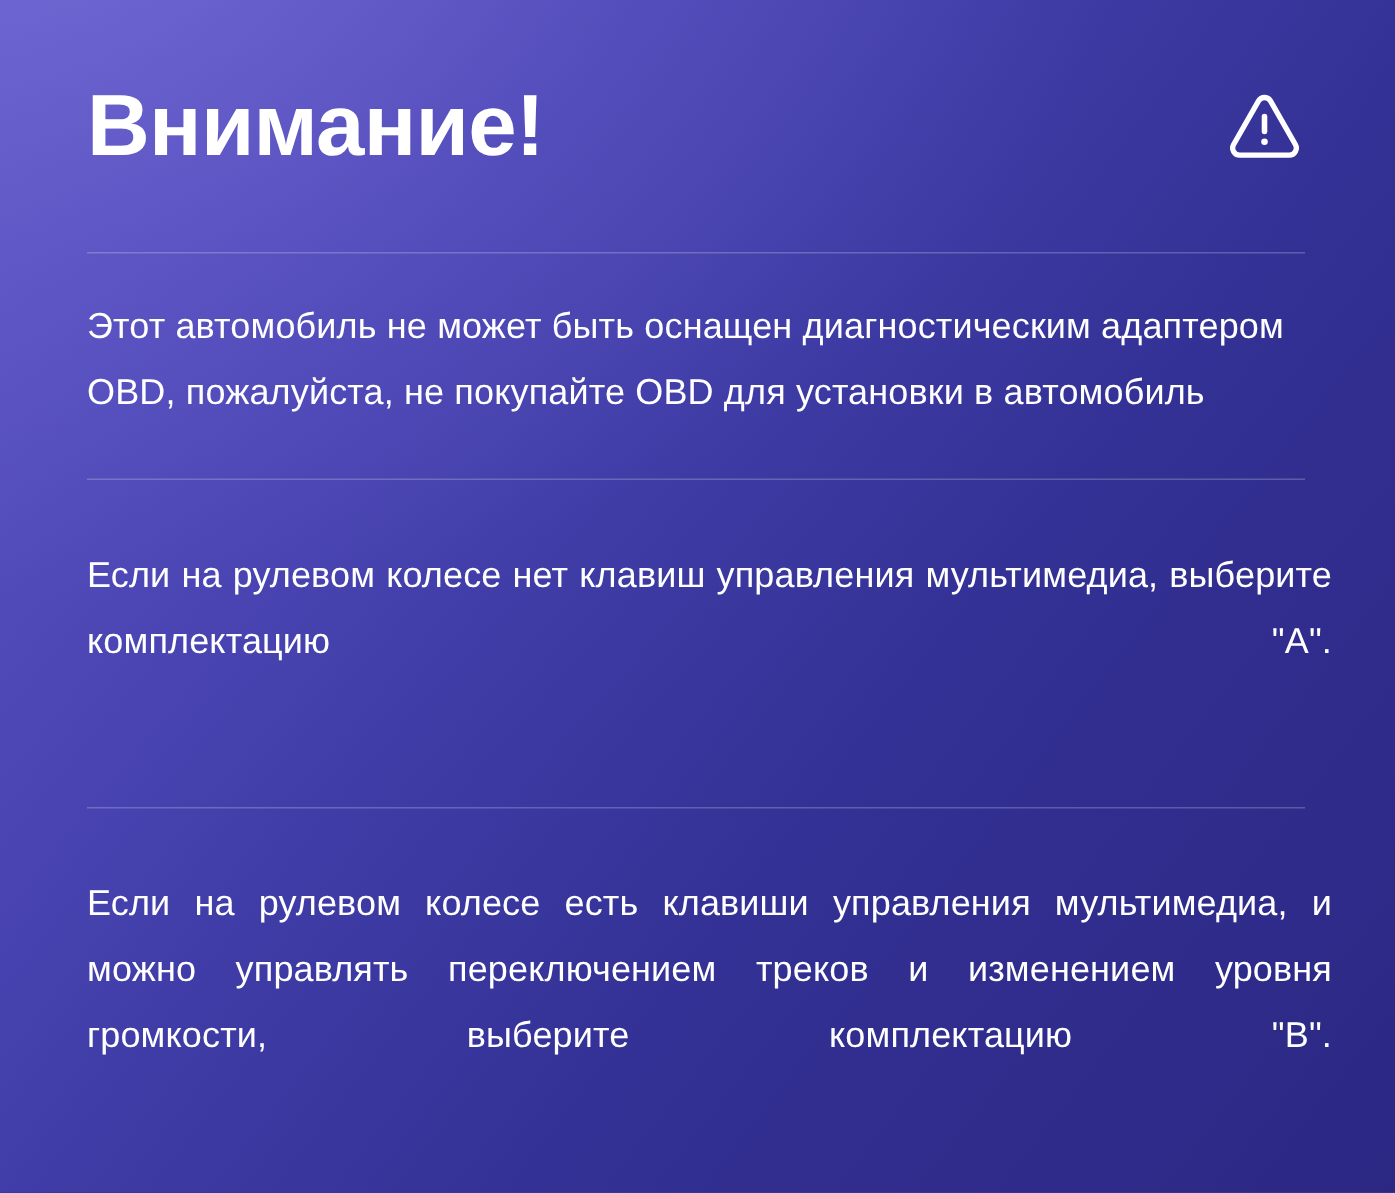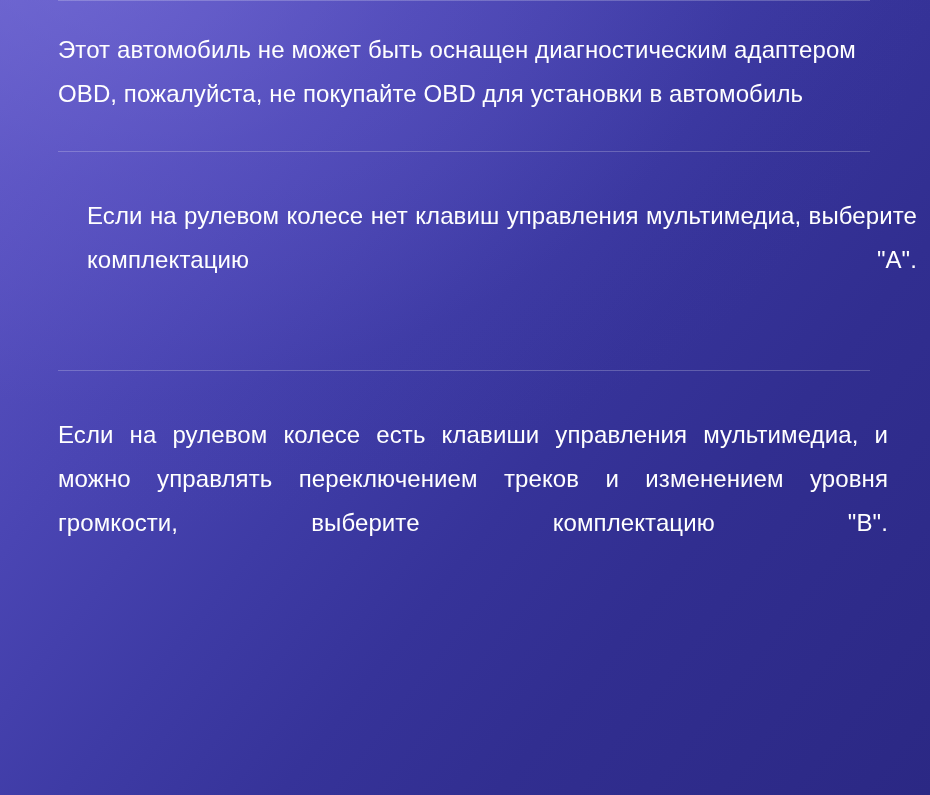--- a/index.html
+++ b/index.html
@@ -96,37 +96,48 @@
     font-size: 24px;
     line-height: 44px;
     font-weight: 400;
     letter-spacing: 0.1px;
   }
   .block p {
     margin: 0;
   }
 
   .block-1 { padding: 27px 0 35px 0; width: 830px; }
-  .block-2 { padding: 42px 0 44px 0; width: 830px; text-align: justify; margin-left: 29px; }
+  .block-2 { padding: 42px 0 44px 0; width: 830px; text-align: justify; }
   .block-3 { padding: 42px 0 40px 0; width: 830px; text-align: justify; }
 
   
   .block-2 p::after,
   .block-3 p::after {
     content: "";
     display: inline-block;
     width: 100%;
   }
 </style>
 </head>
 <body>
 
 <div class="screen">
   <div class="content">
 
+    <div class="header">
+      <h1 class="title">Внимание!</h1>
+
+      <span class="warn-icon-wrap">
+        <svg class="warn-icon" viewBox="0 0 64 64" fill="none" aria-hidden="true">
+          <path d="M32 9.5c-1.9 0-3.7 1.0-4.7 2.7L7.6 46.6c-1.0 1.8-1.0 3.9 0 5.6 1.0 1.7 2.8 2.8 4.8 2.8h39.2c2.0 0 3.8-1.1 4.8-2.8 1.0-1.7 1.0-3.8 0-5.6L36.7 12.2c-1.0-1.7-2.8-2.7-4.7-2.7z" stroke="#ffffff" stroke-width="4.2" stroke-linejoin="round"></path>
+          <path d="M32 24.5v11.8" stroke="#ffffff" stroke-width="4.4" stroke-linecap="round"></path>
+          <circle cx="32" cy="44.4" r="2.6" fill="#ffffff"></circle>
+        </svg>
+      </span>
+    </div>
 
     <hr class="divider">
 
     <div class="block block-1">
       <p>Этот автомобиль не может быть оснащен диагностическим адаптером OBD, пожалуйста, не покупайте OBD для установки в автомобиль</p>
     </div>
 
     <hr class="divider">
 
     <div class="block block-2">

